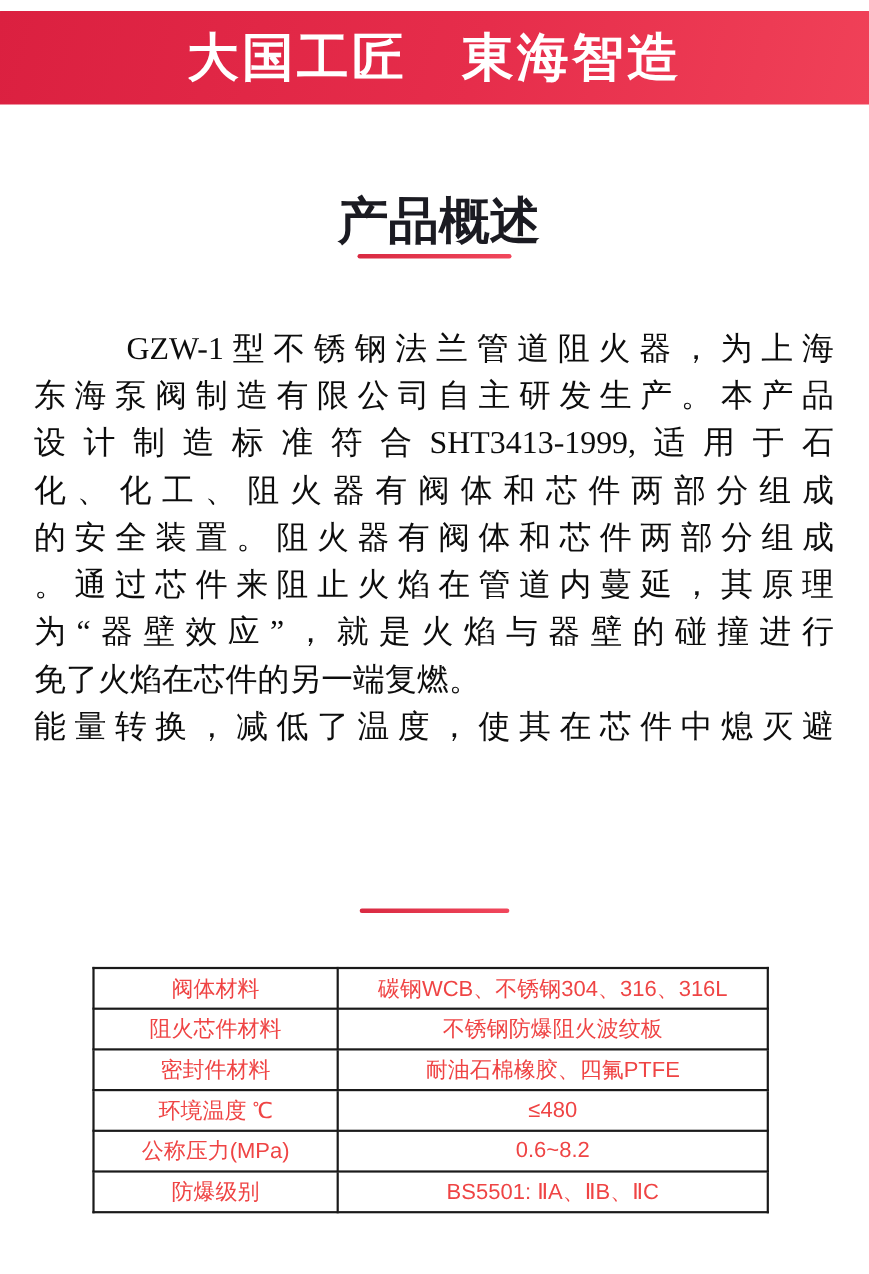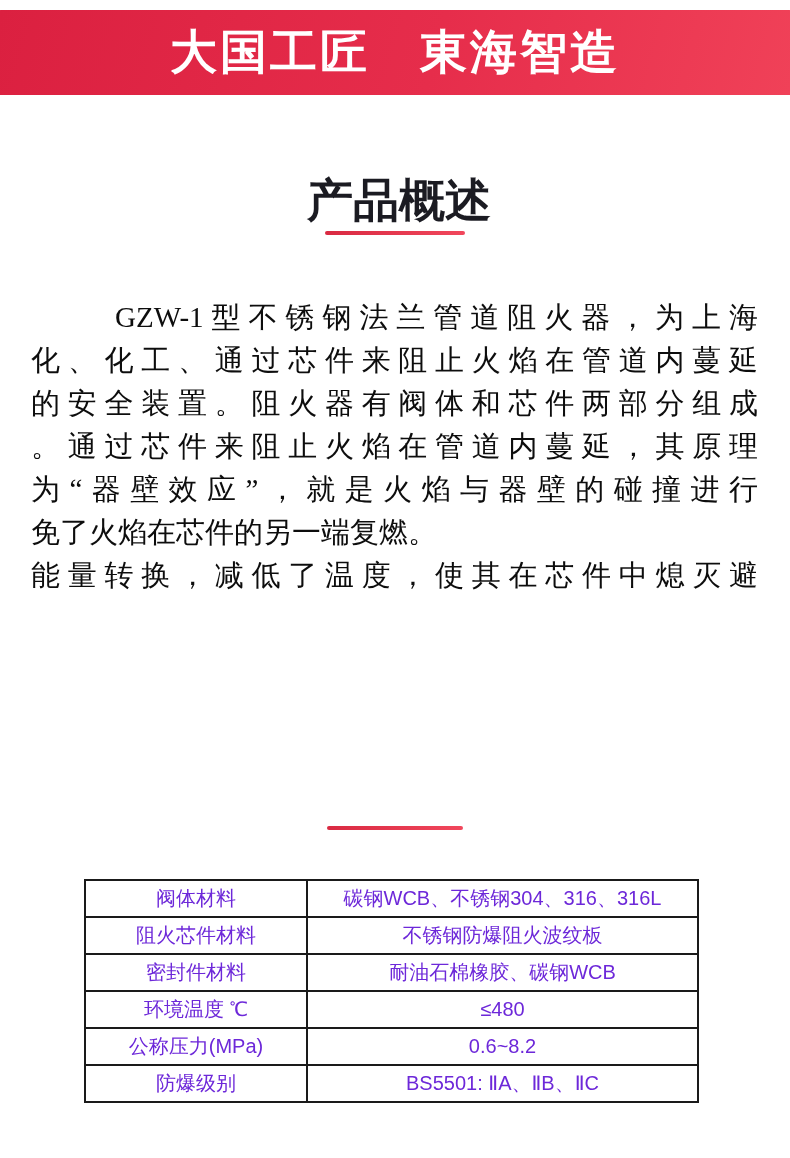--- a/index.html
+++ b/index.html
@@ -84,21 +84,21 @@
     width: 613px;
     border-collapse: collapse;
     table-layout: fixed;
   }
   .materials-table td {
     border: 2px solid #1a1a1a;
     height: 35px;
     text-align: center;
     vertical-align: middle;
     font-size: 20px;
-    color: #6d28d9;
+    color: #ef4444;
     padding: 0 4px;
     white-space: nowrap;
     overflow: hidden;
   }
   .materials-table col.c1 { width: 222px; }
   .materials-table col.c2 { width: 391px; }
 </style>
 </head>
 <body>
 
@@ -106,21 +106,23 @@
 
   <header class="banner">
     <h1 class="banner-title">大国工匠　東海智造</h1>
   </header>
 
   <h2 class="sec-title overview">产品概述</h2>
   <div class="red-underline u1"></div>
 
   <div class="para">
       <div class="para-line first">GZW-1型不锈钢法兰管道阻火器，为上海</div>
-      <div class="para-line">化、化工、通过芯件来阻止火焰在管道内蔓延</div>
+      <div class="para-line">东海泵阀制造有限公司自主研发生产。本产品</div>
+      <div class="para-line">设计制造标准符合SHT3413-1999,适用于石</div>
+      <div class="para-line">化、化工、阻火器有阀体和芯件两部分组成</div>
       <div class="para-line">的安全装置。阻火器有阀体和芯件两部分组成</div>
       <div class="para-line">。通过芯件来阻止火焰在管道内蔓延，其原理</div>
       <div class="para-line">为“器壁效应”，就是火焰与器壁的碰撞进行</div>
       <div class="para-line last">免了火焰在芯件的另一端复燃。</div>
       <div class="para-line">能量转换，减低了温度，使其在芯件中熄灭避</div>
     </div>
 
   <div class="red-underline u2"></div>
 
   <table class="materials-table">
@@ -132,21 +134,21 @@
         <tr>
           <td>阀体材料</td>
           <td>碳钢WCB、不锈钢304、316、316L</td>
         </tr>
         <tr>
           <td>阻火芯件材料</td>
           <td>不锈钢防爆阻火波纹板</td>
         </tr>
         <tr>
           <td>密封件材料</td>
-          <td>耐油石棉橡胶、碳钢WCB</td>
+          <td>耐油石棉橡胶、四氟PTFE</td>
         </tr>
         <tr>
           <td>环境温度 ℃</td>
           <td>≤480</td>
         </tr>
         <tr>
           <td>公称压力(MPa)</td>
           <td>0.6~8.2</td>
         </tr>
         <tr>

